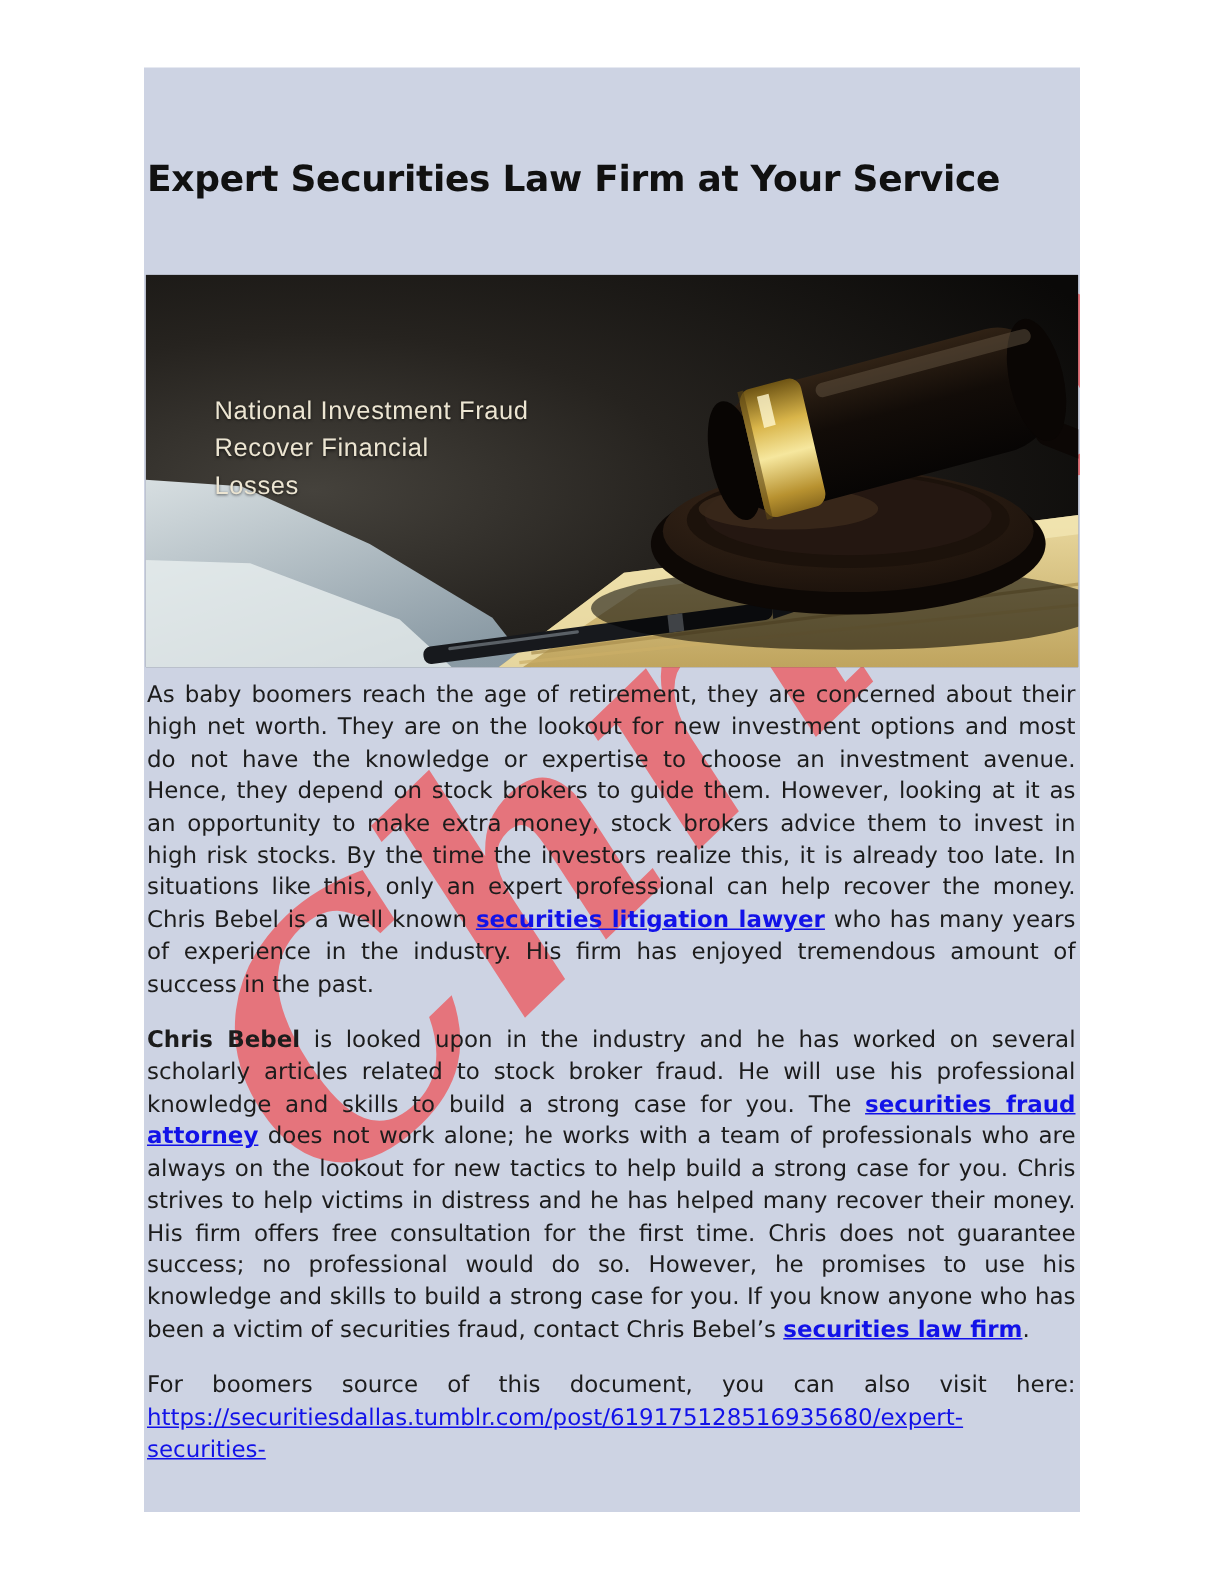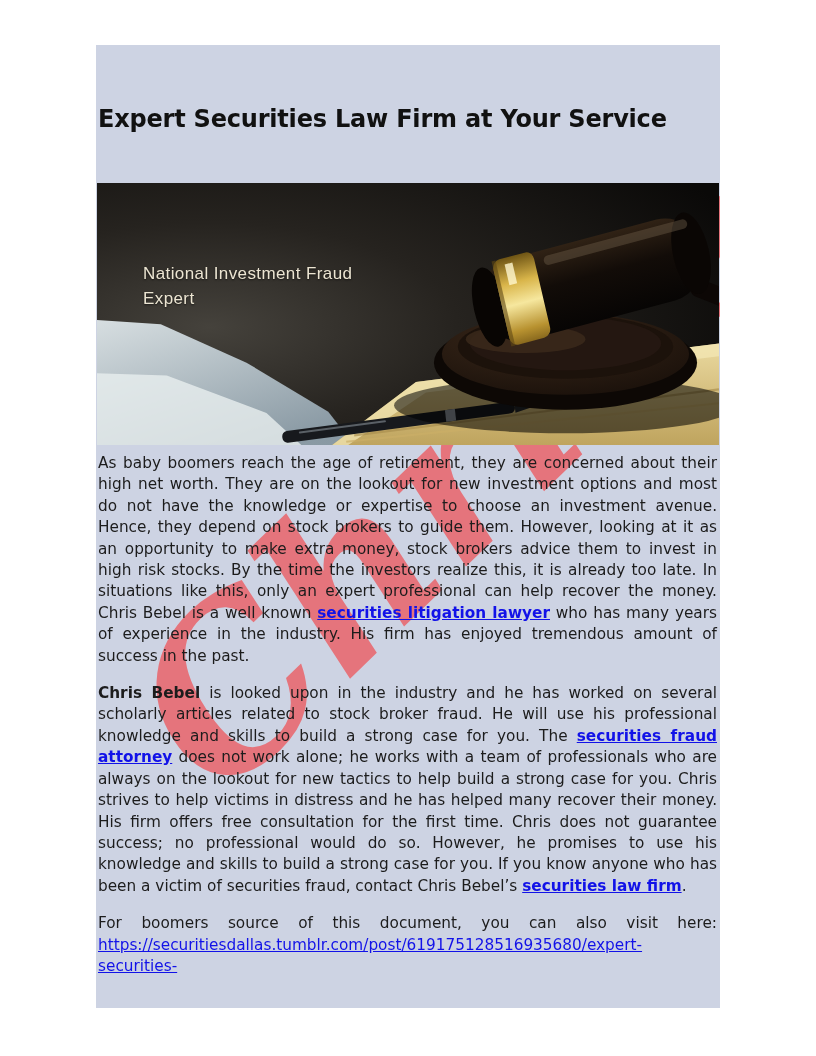--- a/index.html
+++ b/index.html
@@ -140,21 +140,22 @@
         <ellipse cx="392" cy="91" rx="16" ry="38" fill="#080503"></ellipse>
         <rect x="404" y="50" width="42" height="82" rx="8" fill="url(#goldG)"></rect>
         <rect x="404" y="50" width="4" height="82" fill="#5f4714" opacity="0.6"></rect>
         <ellipse cx="600" cy="91" rx="18" ry="39" fill="#0a0604"></ellipse>
         <rect x="455" y="58" width="148" height="9" rx="4.5" fill="#6b5b47" opacity="0.45"></rect>
         <rect x="416" y="56" width="8" height="20" fill="#fff8d0" opacity="0.8"></rect>
       </g>
     </svg>
     <div class="hero-caption">
       <div>National Investment Fraud</div>
-      <div>Expert</div>
+      <div>Recover Financial</div>
+      <div>Losses</div>
     </div>
   </div>
 
   <div class="content">
     <p><span class="seg-text">As baby boomers reach the age of retirement, they are concerned about their high net worth. They are on the lookout for new investment options and most do not have the knowledge or expertise to choose an investment avenue. Hence, they depend on stock brokers to guide them. However, looking at it as an opportunity to make extra money, stock brokers advice them to invest in high risk stocks. By the time the investors realize this, it is already too late. In situations like this, only an expert professional can help recover the money. Chris Bebel is a well known </span><a href="#" class="seg-link">securities litigation lawyer</a><span class="seg-text"> who has many years of experience in the industry. His firm has enjoyed tremendous amount of success in the past.</span></p>
     <p><span class="seg-bold">Chris Bebel</span><span class="seg-text"> is looked upon in the industry and he has worked on several scholarly articles related to stock broker fraud. He will use his professional knowledge and skills to build a strong case for you. The </span><a href="#" class="seg-link">securities fraud attorney</a><span class="seg-text"> does not work alone; he works with a team of professionals who are always on the lookout for new tactics to help build a strong case for you. Chris strives to help victims in distress and he has helped many recover their money. His firm offers free consultation for the first time. Chris does not guarantee success; no professional would do so. However, he promises to use his knowledge and skills to build a strong case for you. If you know anyone who has been a victim of securities fraud, contact Chris Bebel’s </span><a href="#" class="seg-link">securities law firm</a><span class="seg-text">.</span></p>
     <p><span class="seg-text">For boomers source of this document, you can also visit here: </span><a href="#" class="seg-link-plain">https://securitiesdallas.tumblr.com/post/619175128516935680/expert-securities-</a></p>
   </div>
 
 </div>

